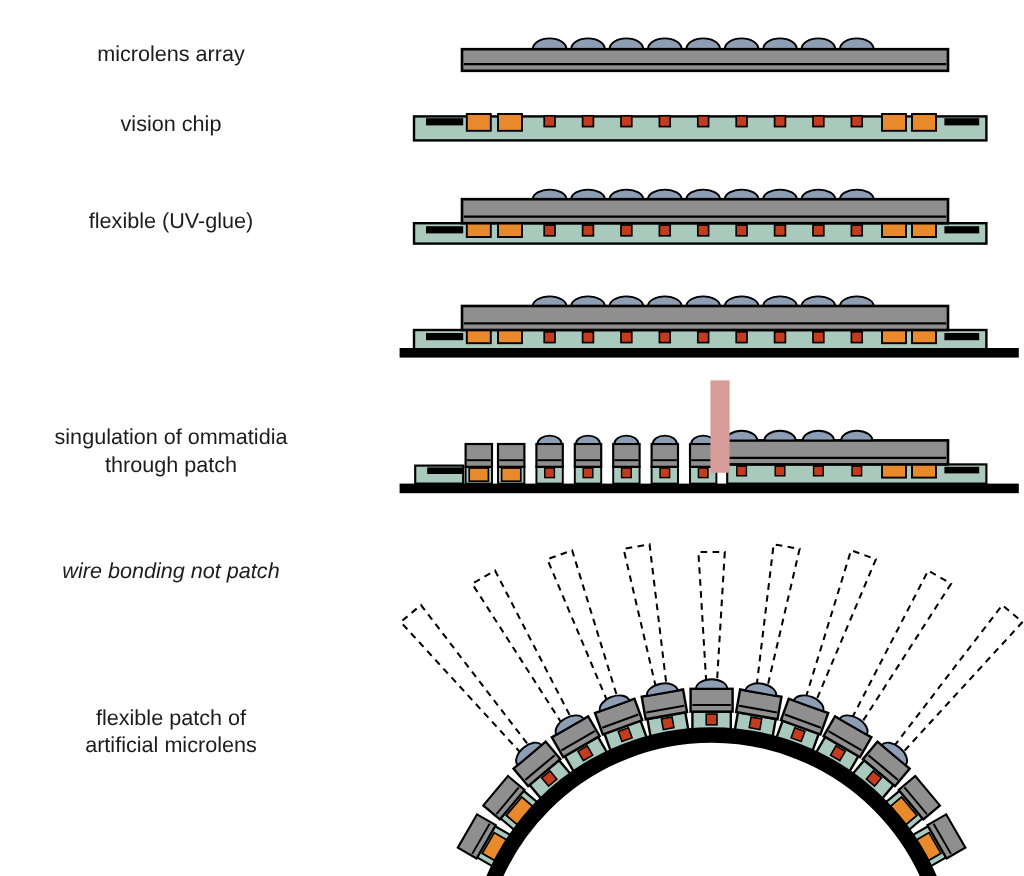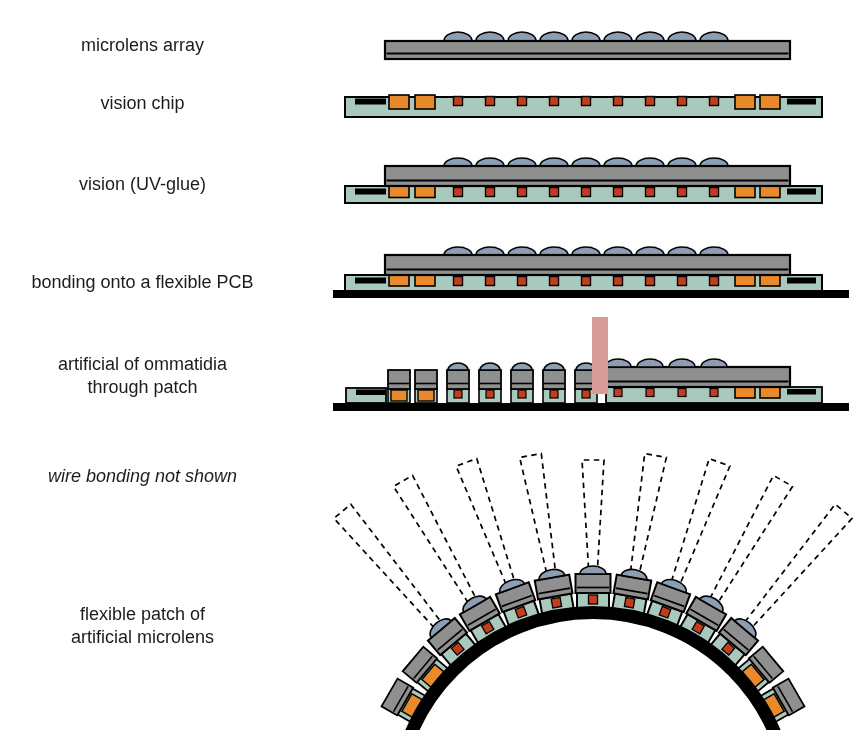--- a/index.html
+++ b/index.html
@@ -21,28 +21,27 @@
   .lbl.italic{font-style:italic;}
   #diagram-svg{position:absolute;left:0;top:0;}
 </style>
 </head>
 <body>
 
 <div class="canvas">
 
   <div class="lbl" style="top:34px">microlens array</div>
   <div class="lbl" style="top:92px">vision chip</div>
-  <div class="lbl" style="top:173px">vision (UV-glue)</div>
-  <div class="lbl" style="top:271px">bonding onto a flexible PCB</div>
+  <div class="lbl" style="top:173px">flexible (UV-glue)</div>
   <div class="lbl" style="top:353px">
-    <span>artificial of ommatidia</span><br>
+    <span>singulation of ommatidia</span><br>
     <span>through patch</span>
   </div>
-  <div class="lbl italic" style="top:465px">wire bonding not shown</div>
-  <div class="lbl" style="top:603px">
+  <div class="lbl italic" style="top:465px">wire bonding not patch</div>
+  <div class="lbl" style="top:587px">
     <span>flexible patch of</span><br>
     <span>artificial microlens</span>
   </div>
 
   <svg id="diagram-svg" width="853" height="730" viewBox="0 0 853 730">
       <g>
         <path d="M 444 41 A 14 9 0 0 1 472 41 Z" fill="#8d9db3" stroke="#000000" stroke-width="1.6"></path>
         <path d="M 476 41 A 14 9 0 0 1 504 41 Z" fill="#8d9db3" stroke="#000000" stroke-width="1.6"></path>
         <path d="M 508 41 A 14 9 0 0 1 536 41 Z" fill="#8d9db3" stroke="#000000" stroke-width="1.6"></path>
         <path d="M 540 41 A 14 9 0 0 1 568 41 Z" fill="#8d9db3" stroke="#000000" stroke-width="1.6"></path>

